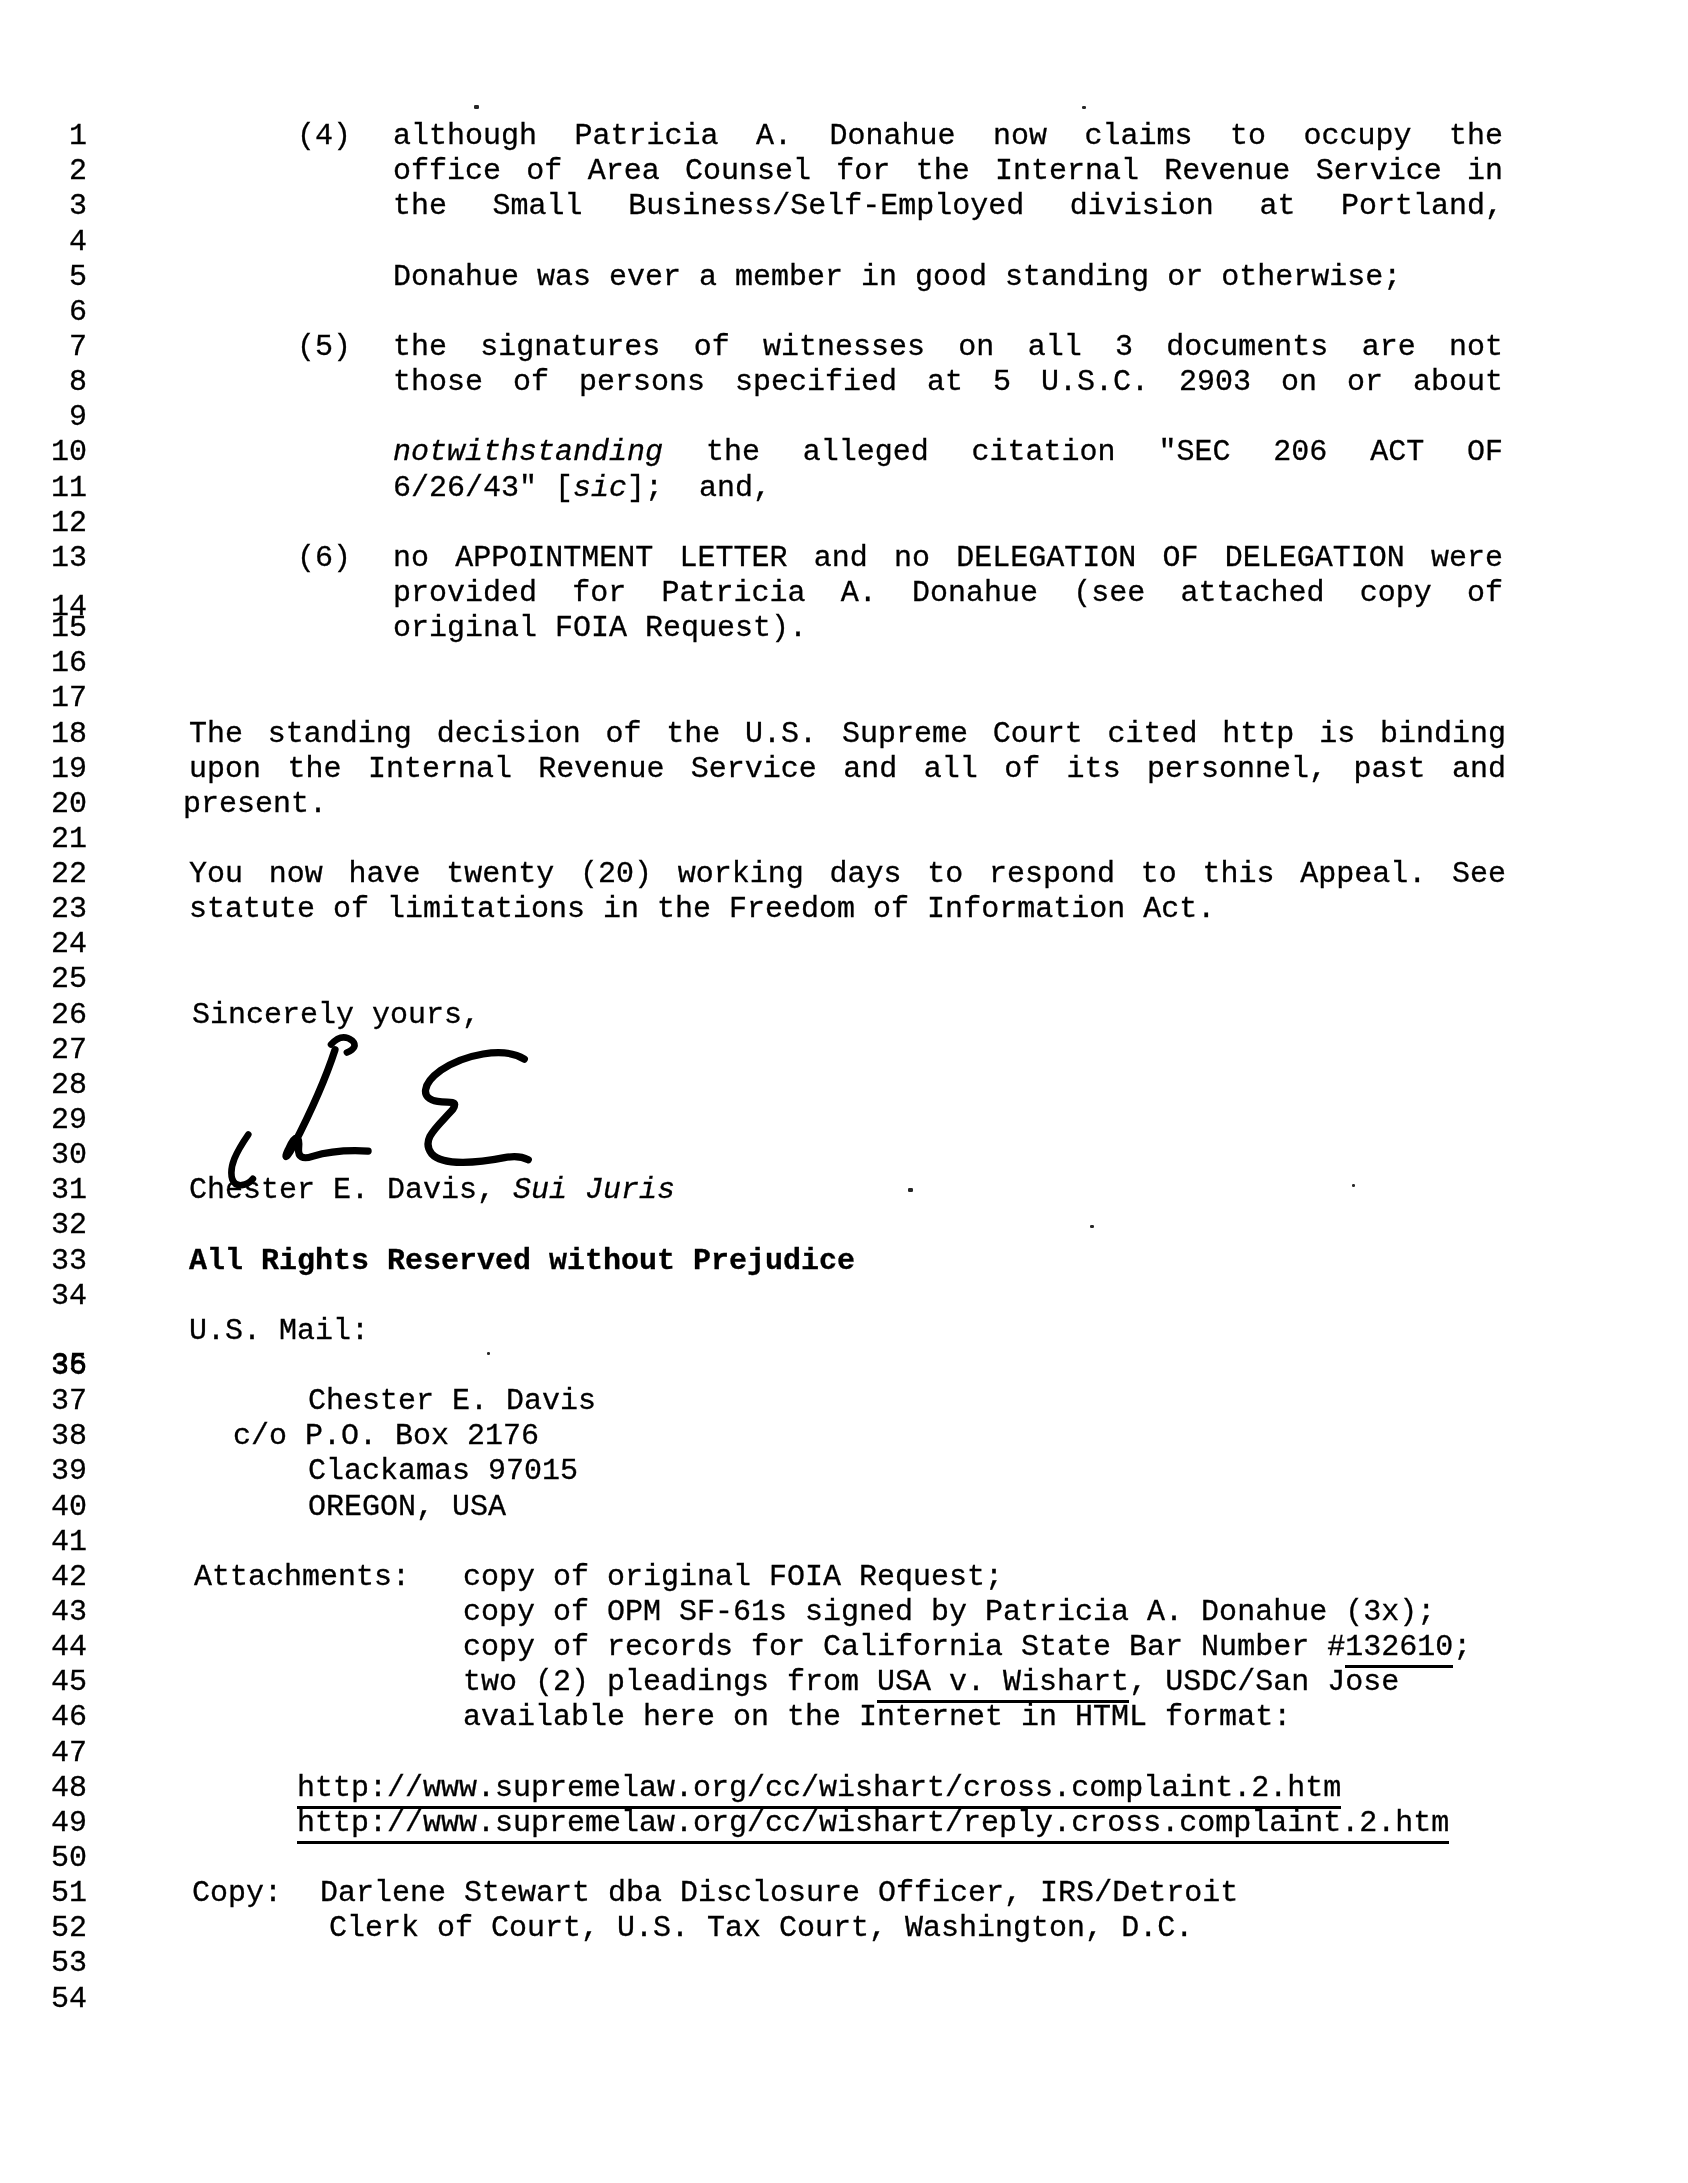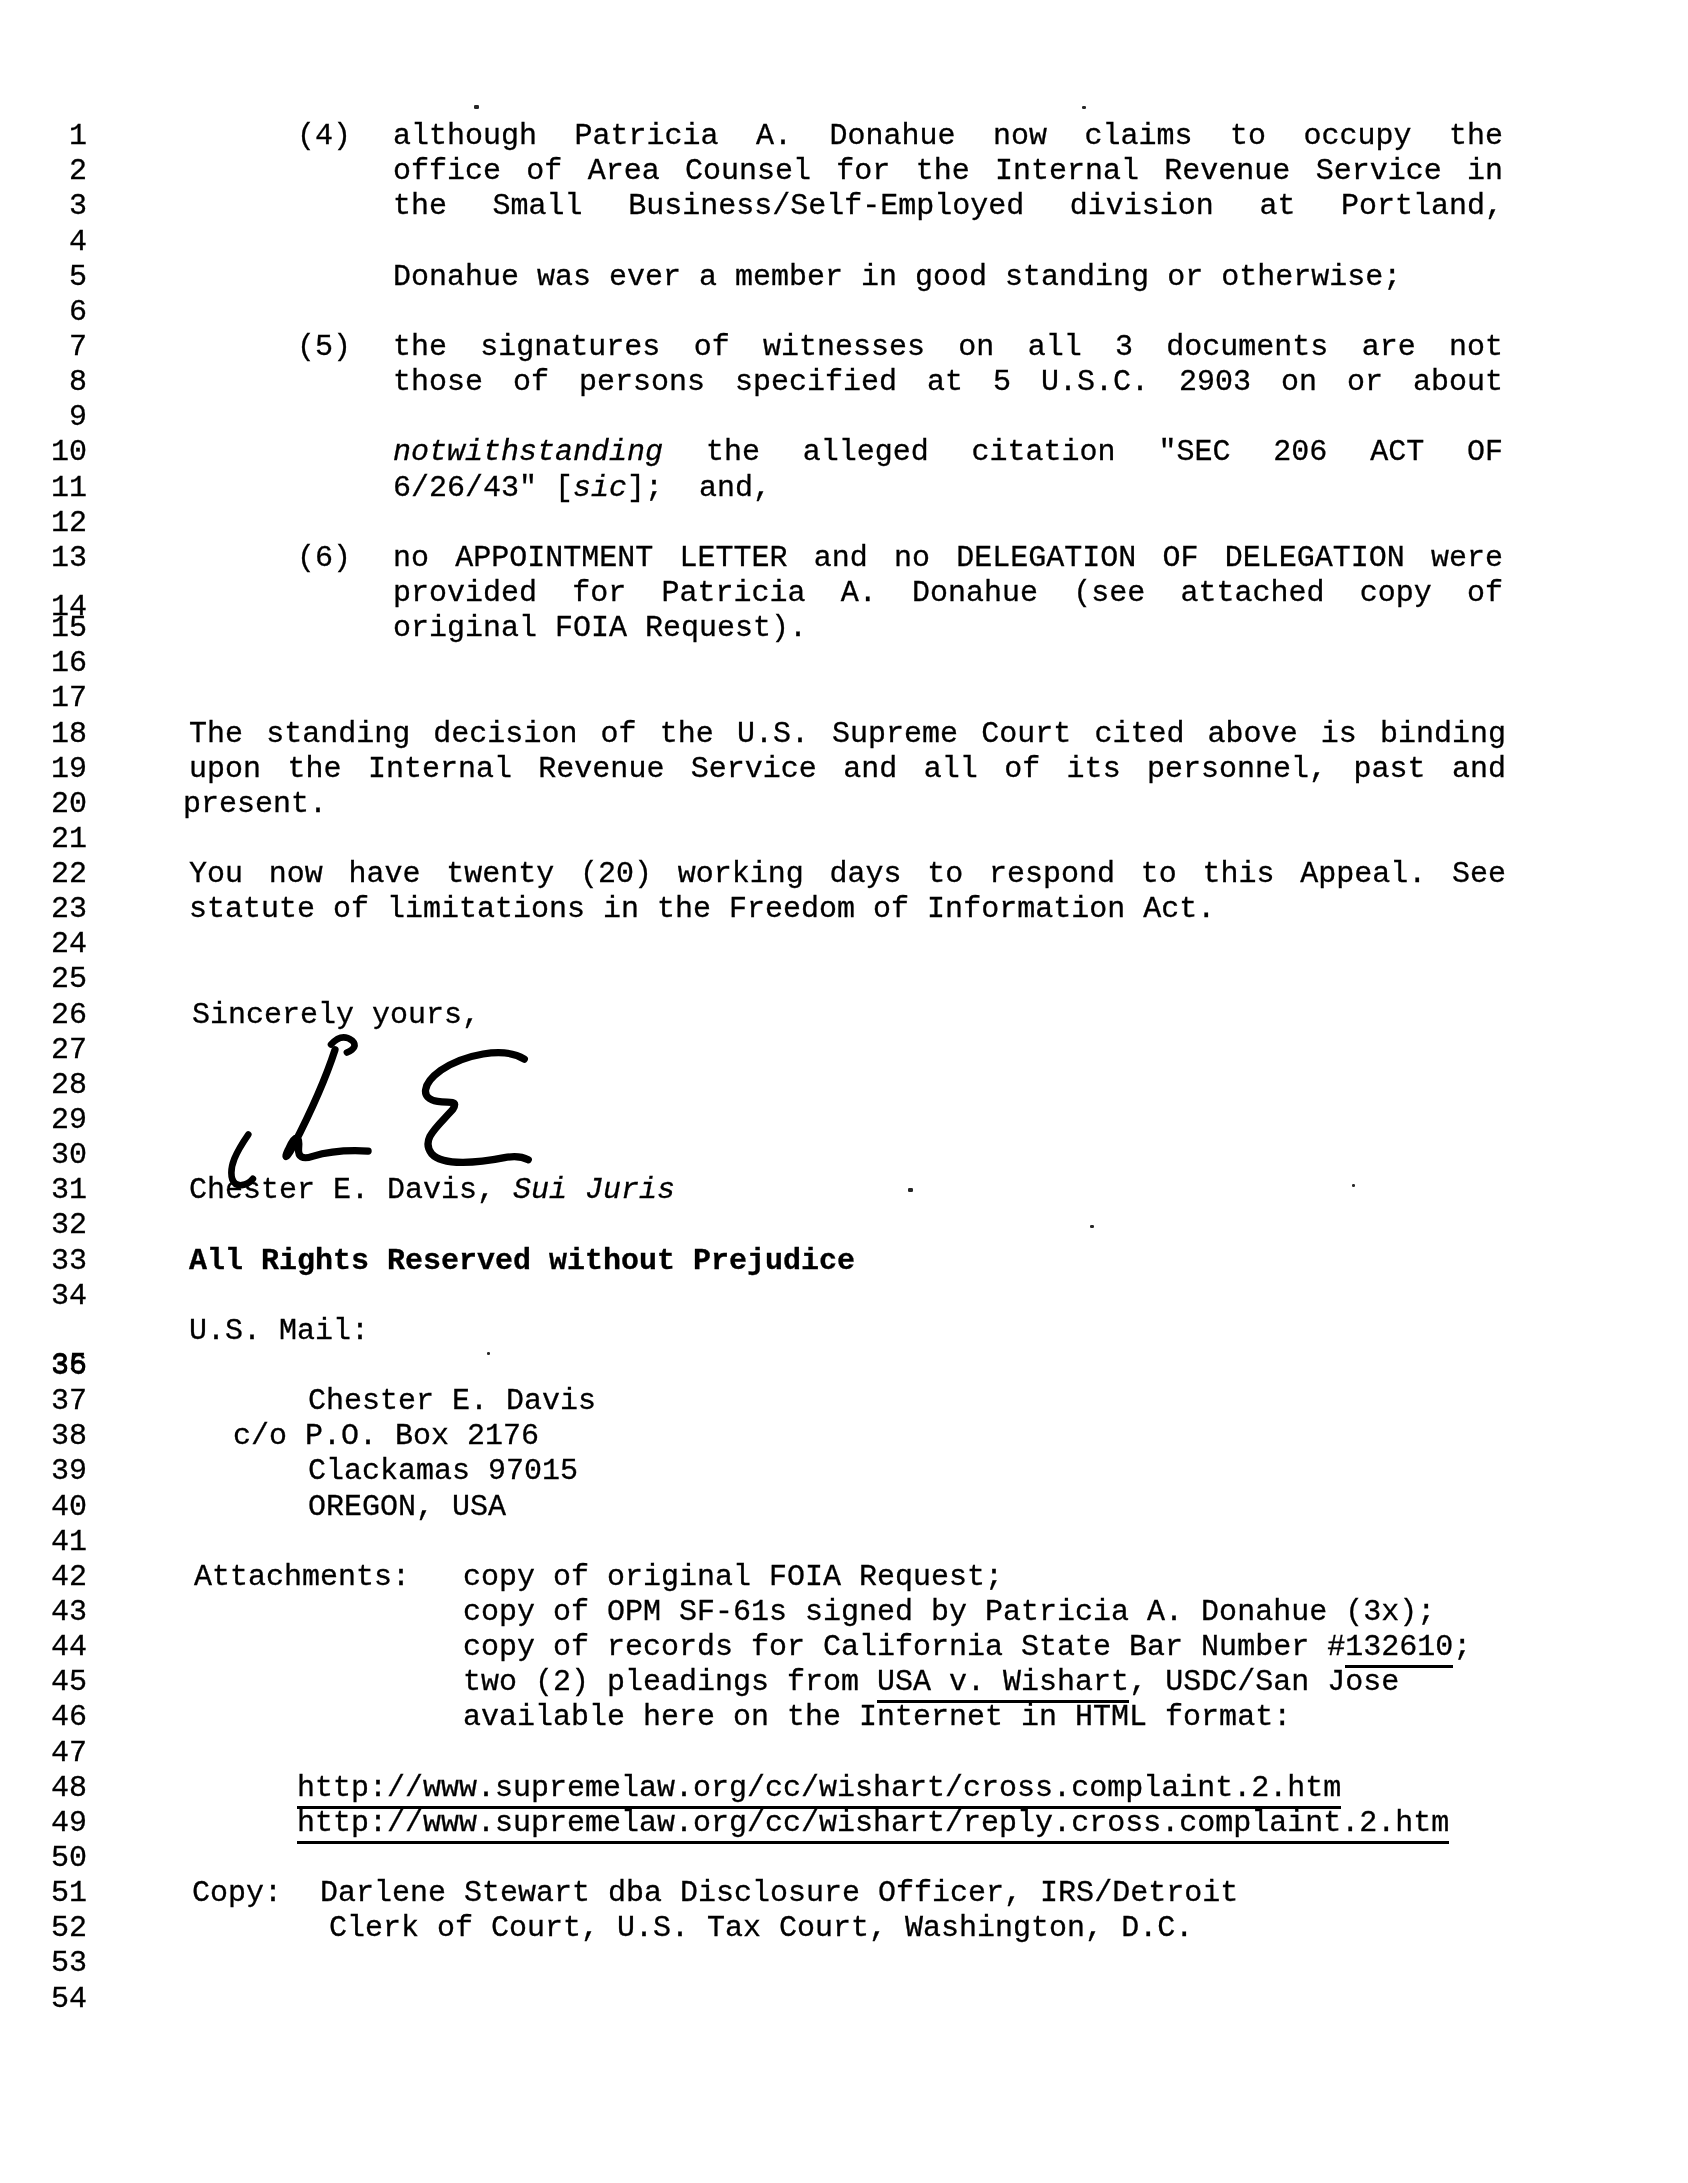--- a/index.html
+++ b/index.html
@@ -71,21 +71,21 @@
     <div class="line-no" style="top: 541px; left: 38px; width: 49px;">13</div>
     <div class="tpart" style="top: 541px; left: 297px;"><span class="">(6)</span></div>
     <div class="tpart j" style="top: 541px; left: 393px; width: 1110px;"><span class="">no APPOINTMENT LETTER and no DELEGATION OF DELEGATION were</span></div>
     <div class="line-no" style="top: 576px; left: 38px; width: 49px; margin-top: 14px;">14</div>
     <div class="tpart j" style="top: 576px; left: 393px; width: 1110px;"><span class="">provided for Patricia A. Donahue (see attached copy of</span></div>
     <div class="line-no" style="top: 611px; left: 38px; width: 49px;">15</div>
     <div class="tpart" style="top: 611px; left: 393px;"><span class="">original FOIA Request).</span></div>
     <div class="line-no" style="top: 646px; left: 38px; width: 49px;">16</div>
     <div class="line-no" style="top: 681px; left: 38px; width: 49px;">17</div>
     <div class="line-no" style="top: 717px; left: 38px; width: 49px;">18</div>
-    <div class="tpart j" style="top: 717px; left: 189px; width: 1317px;"><span class="">The standing decision of the U.S. Supreme Court cited above is binding</span></div>
+    <div class="tpart j" style="top: 717px; left: 189px; width: 1317px;"><span class="">The standing decision of the U.S. Supreme Court cited http is binding</span></div>
     <div class="line-no" style="top: 752px; left: 38px; width: 49px;">19</div>
     <div class="tpart j" style="top: 752px; left: 189px; width: 1317px;"><span class="">upon the Internal Revenue Service and all of its personnel, past and</span></div>
     <div class="line-no" style="top: 787px; left: 38px; width: 49px;">20</div>
     <div class="tpart" style="top: 787px; left: 183px; text-align: center;"><span class="">present.</span></div>
     <div class="line-no" style="top: 822px; left: 38px; width: 49px;">21</div>
     <div class="line-no" style="top: 857px; left: 38px; width: 49px;">22</div>
     <div class="tpart j" style="top: 857px; left: 189px; width: 1317px;"><span class="">You now have twenty (20) working days to respond to this Appeal.  See</span></div>
     <div class="line-no" style="top: 892px; left: 38px; width: 49px;">23</div>
     <div class="tpart" style="top: 892px; left: 189px;"><span class="">statute of limitations in the Freedom of Information Act.</span></div>
     <div class="line-no" style="top: 927px; left: 38px; width: 49px;">24</div>

